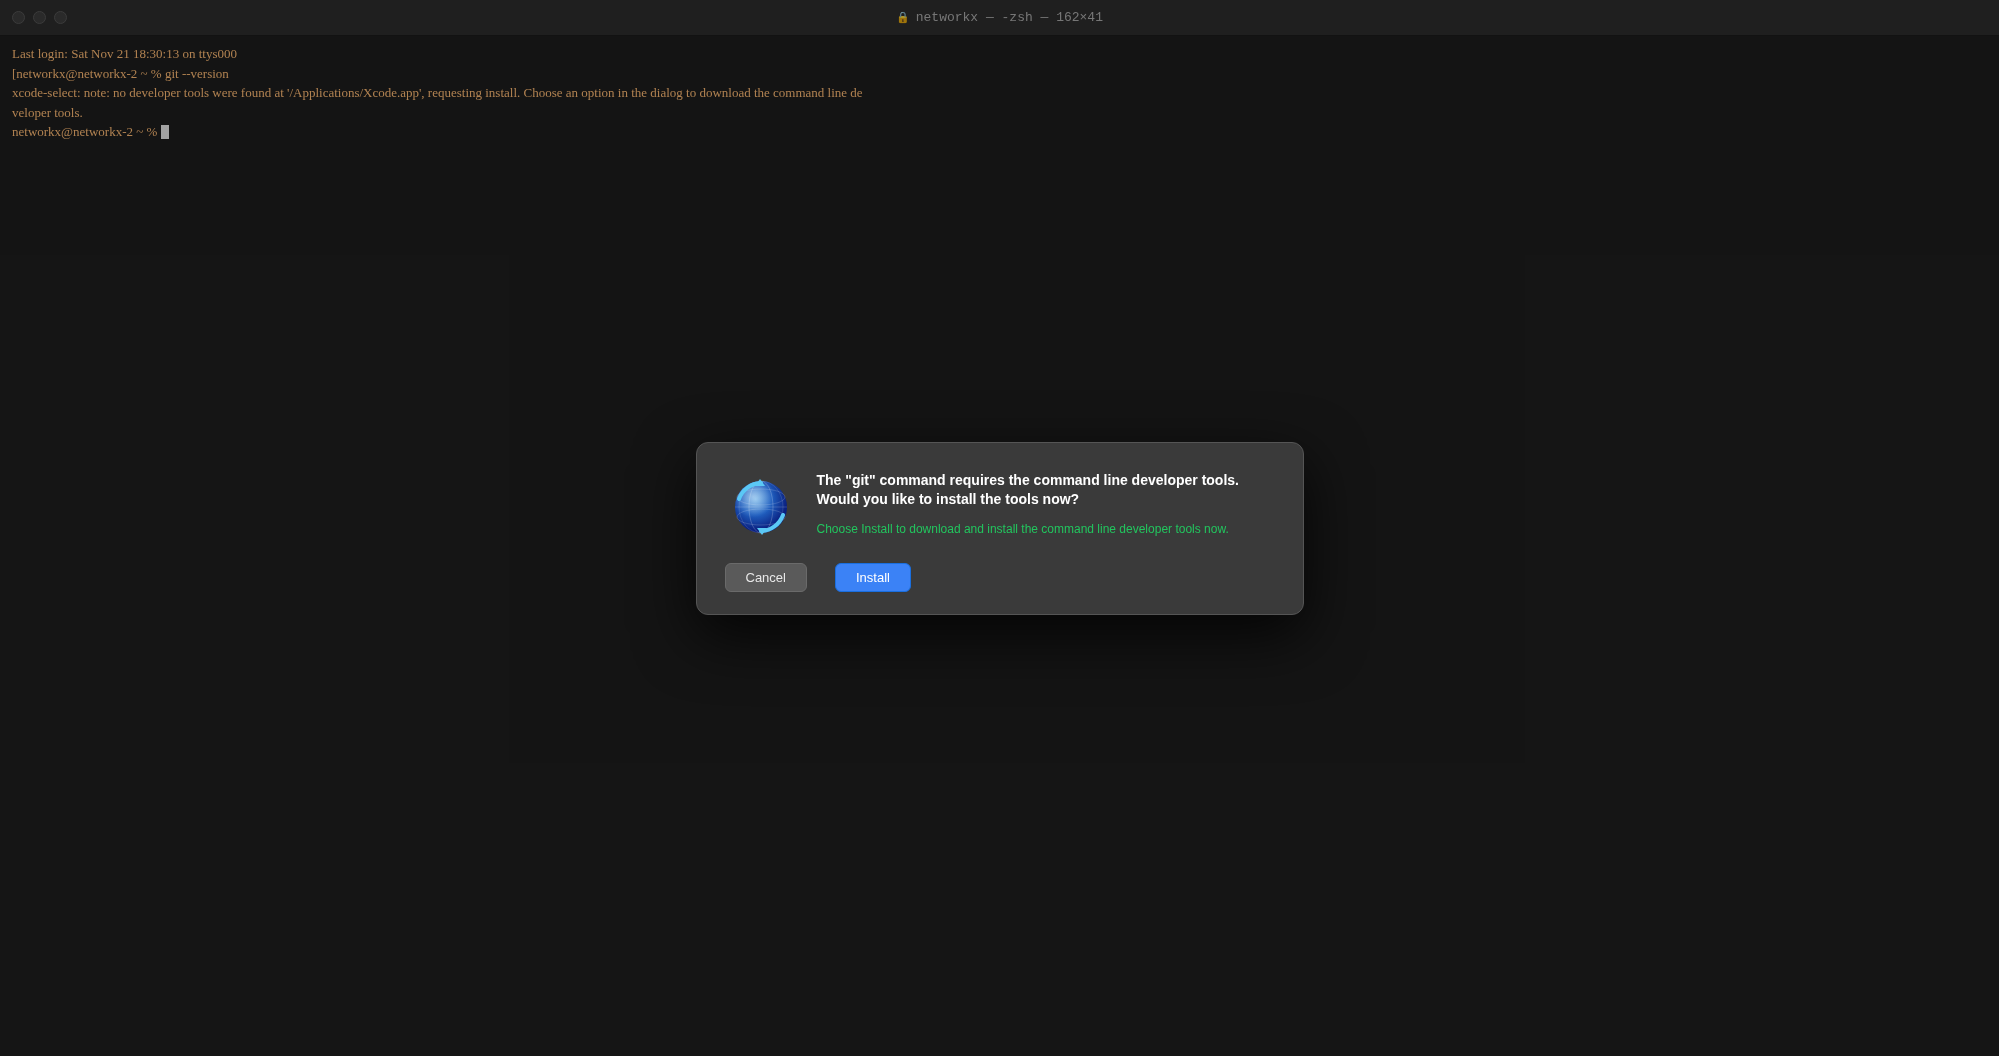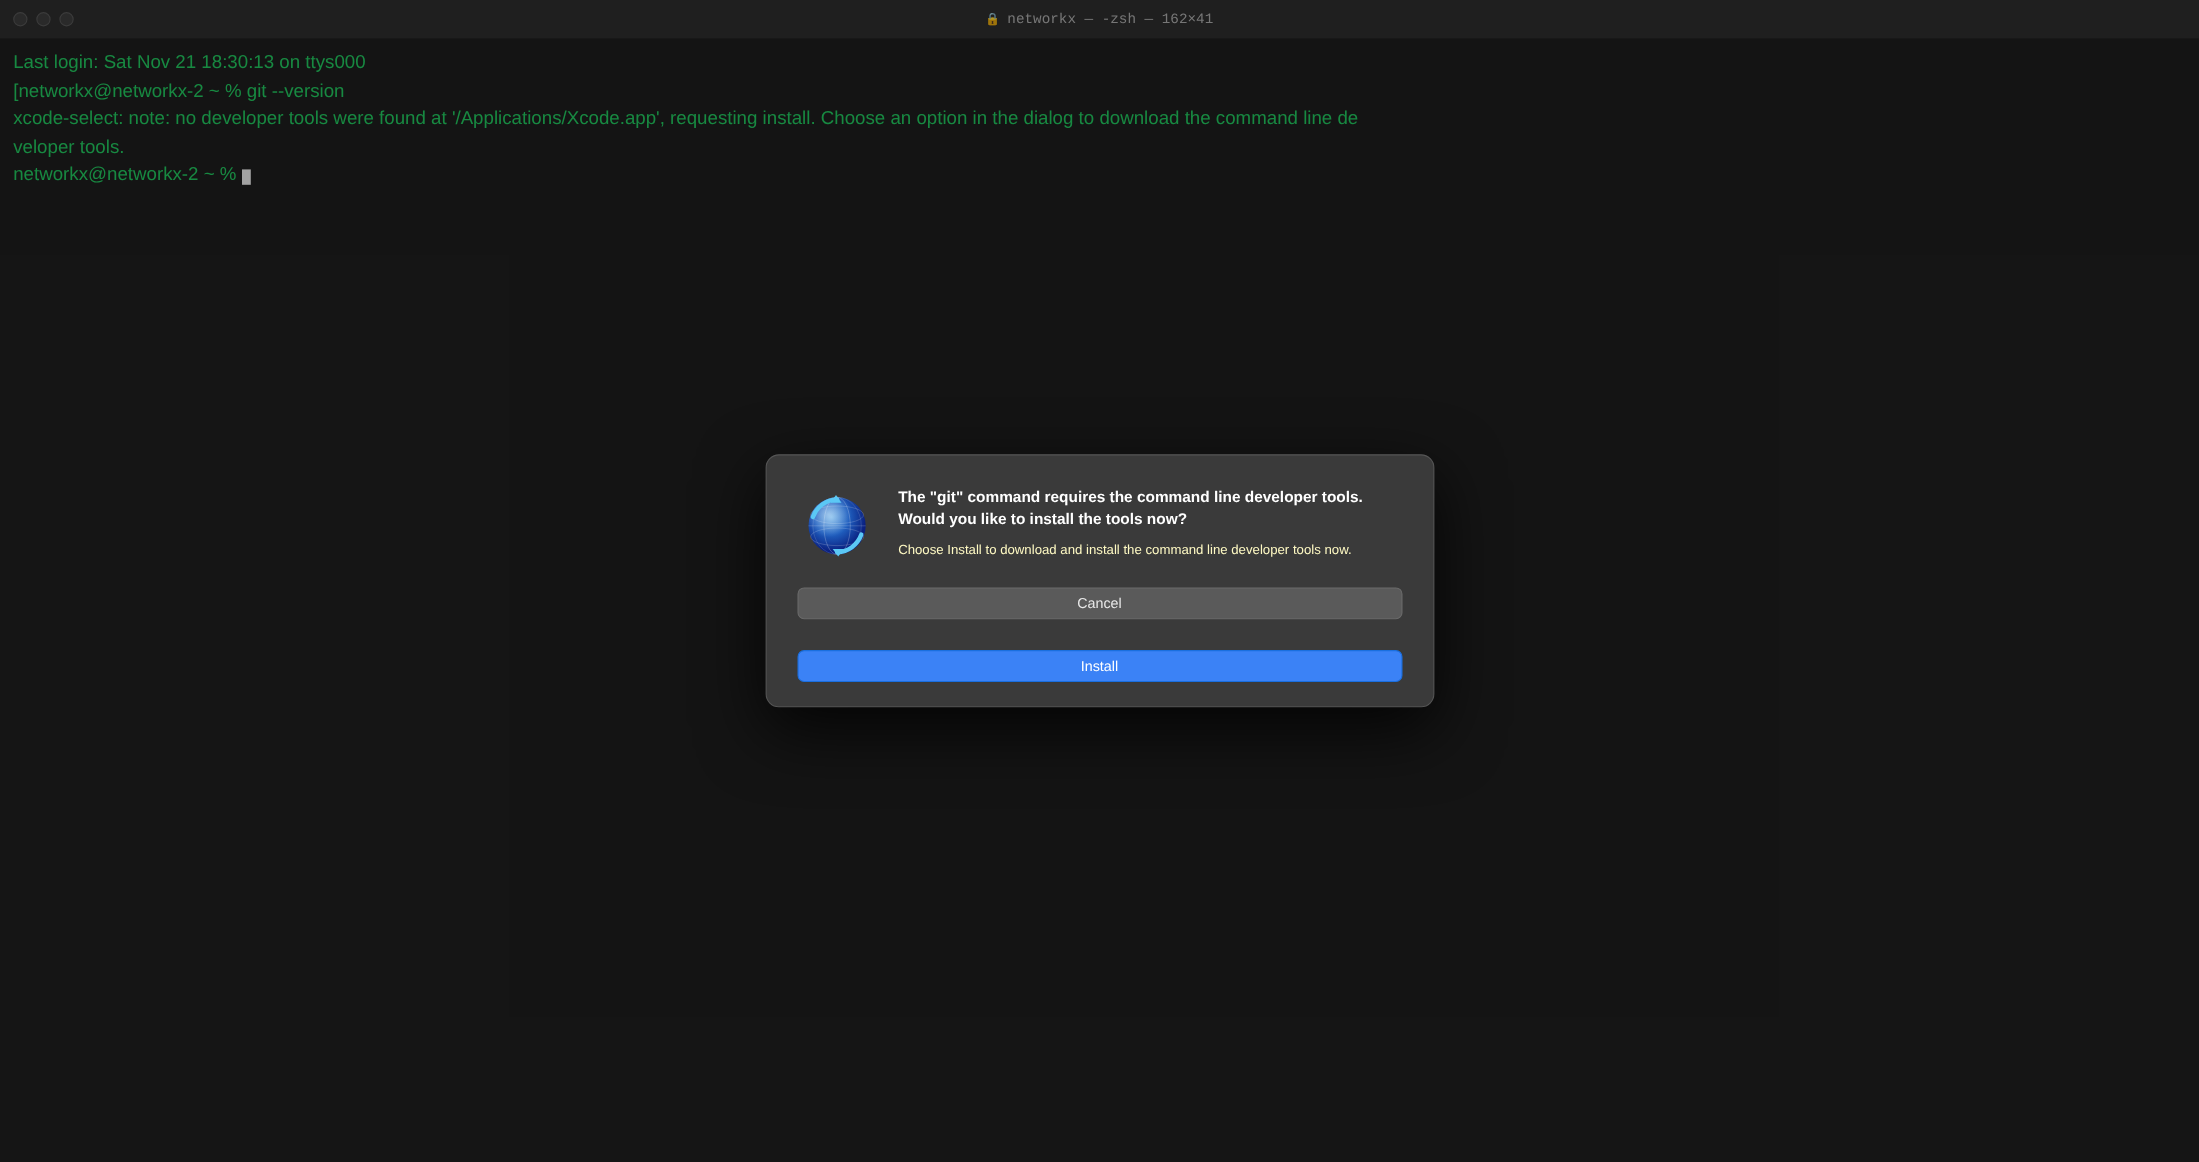--- a/index.html
+++ b/index.html
@@ -51,24 +51,24 @@
     }
 
     .lock-icon {
       font-size: 11px;
       color: #888;
     }
 
     
     .terminal-content {
       padding: 8px 12px;
-      color: #22c55e;
-      font-size: 17px;
+      color: #fdba74;
+      font-size: 13px;
       line-height: 1.5;
-      font-family: Liberation Sans, sans-serif;
+      font-family: Liberation Serif, serif;
       white-space: pre;
       overflow: hidden;
     }
 
     
     .dialog-overlay {
       position: absolute;
       top: 0;
       left: 0;
       width: 100%;
@@ -113,31 +113,30 @@
     .dialog-title {
       color: #ffffff;
       font-family: -apple-system, BlinkMacSystemFont, 'SF Pro Display', 'Helvetica Neue', Arial, sans-serif;
       font-size: 14px;
       font-weight: 600;
       line-height: 1.4;
       margin-bottom: 10px;
     }
 
     .dialog-message {
-      color: #fef9c3;
+      color: #22c55e;
       font-family: -apple-system, BlinkMacSystemFont, 'SF Pro Text', 'Helvetica Neue', Arial, sans-serif;
       font-size: 12px;
       line-height: 1.5;
     }
 
     .dialog-buttons {
       display: flex;
       gap: 28px;
       margin-top: 10px;
-      flex-direction: column;
     }
 
     .btn {
       padding: 6px 20px;
       border-radius: 6px;
       font-size: 13px;
       font-family: -apple-system, BlinkMacSystemFont, 'SF Pro Text', 'Helvetica Neue', Arial, sans-serif;
       cursor: pointer;
       border: 1px solid transparent;
       font-weight: 400;

